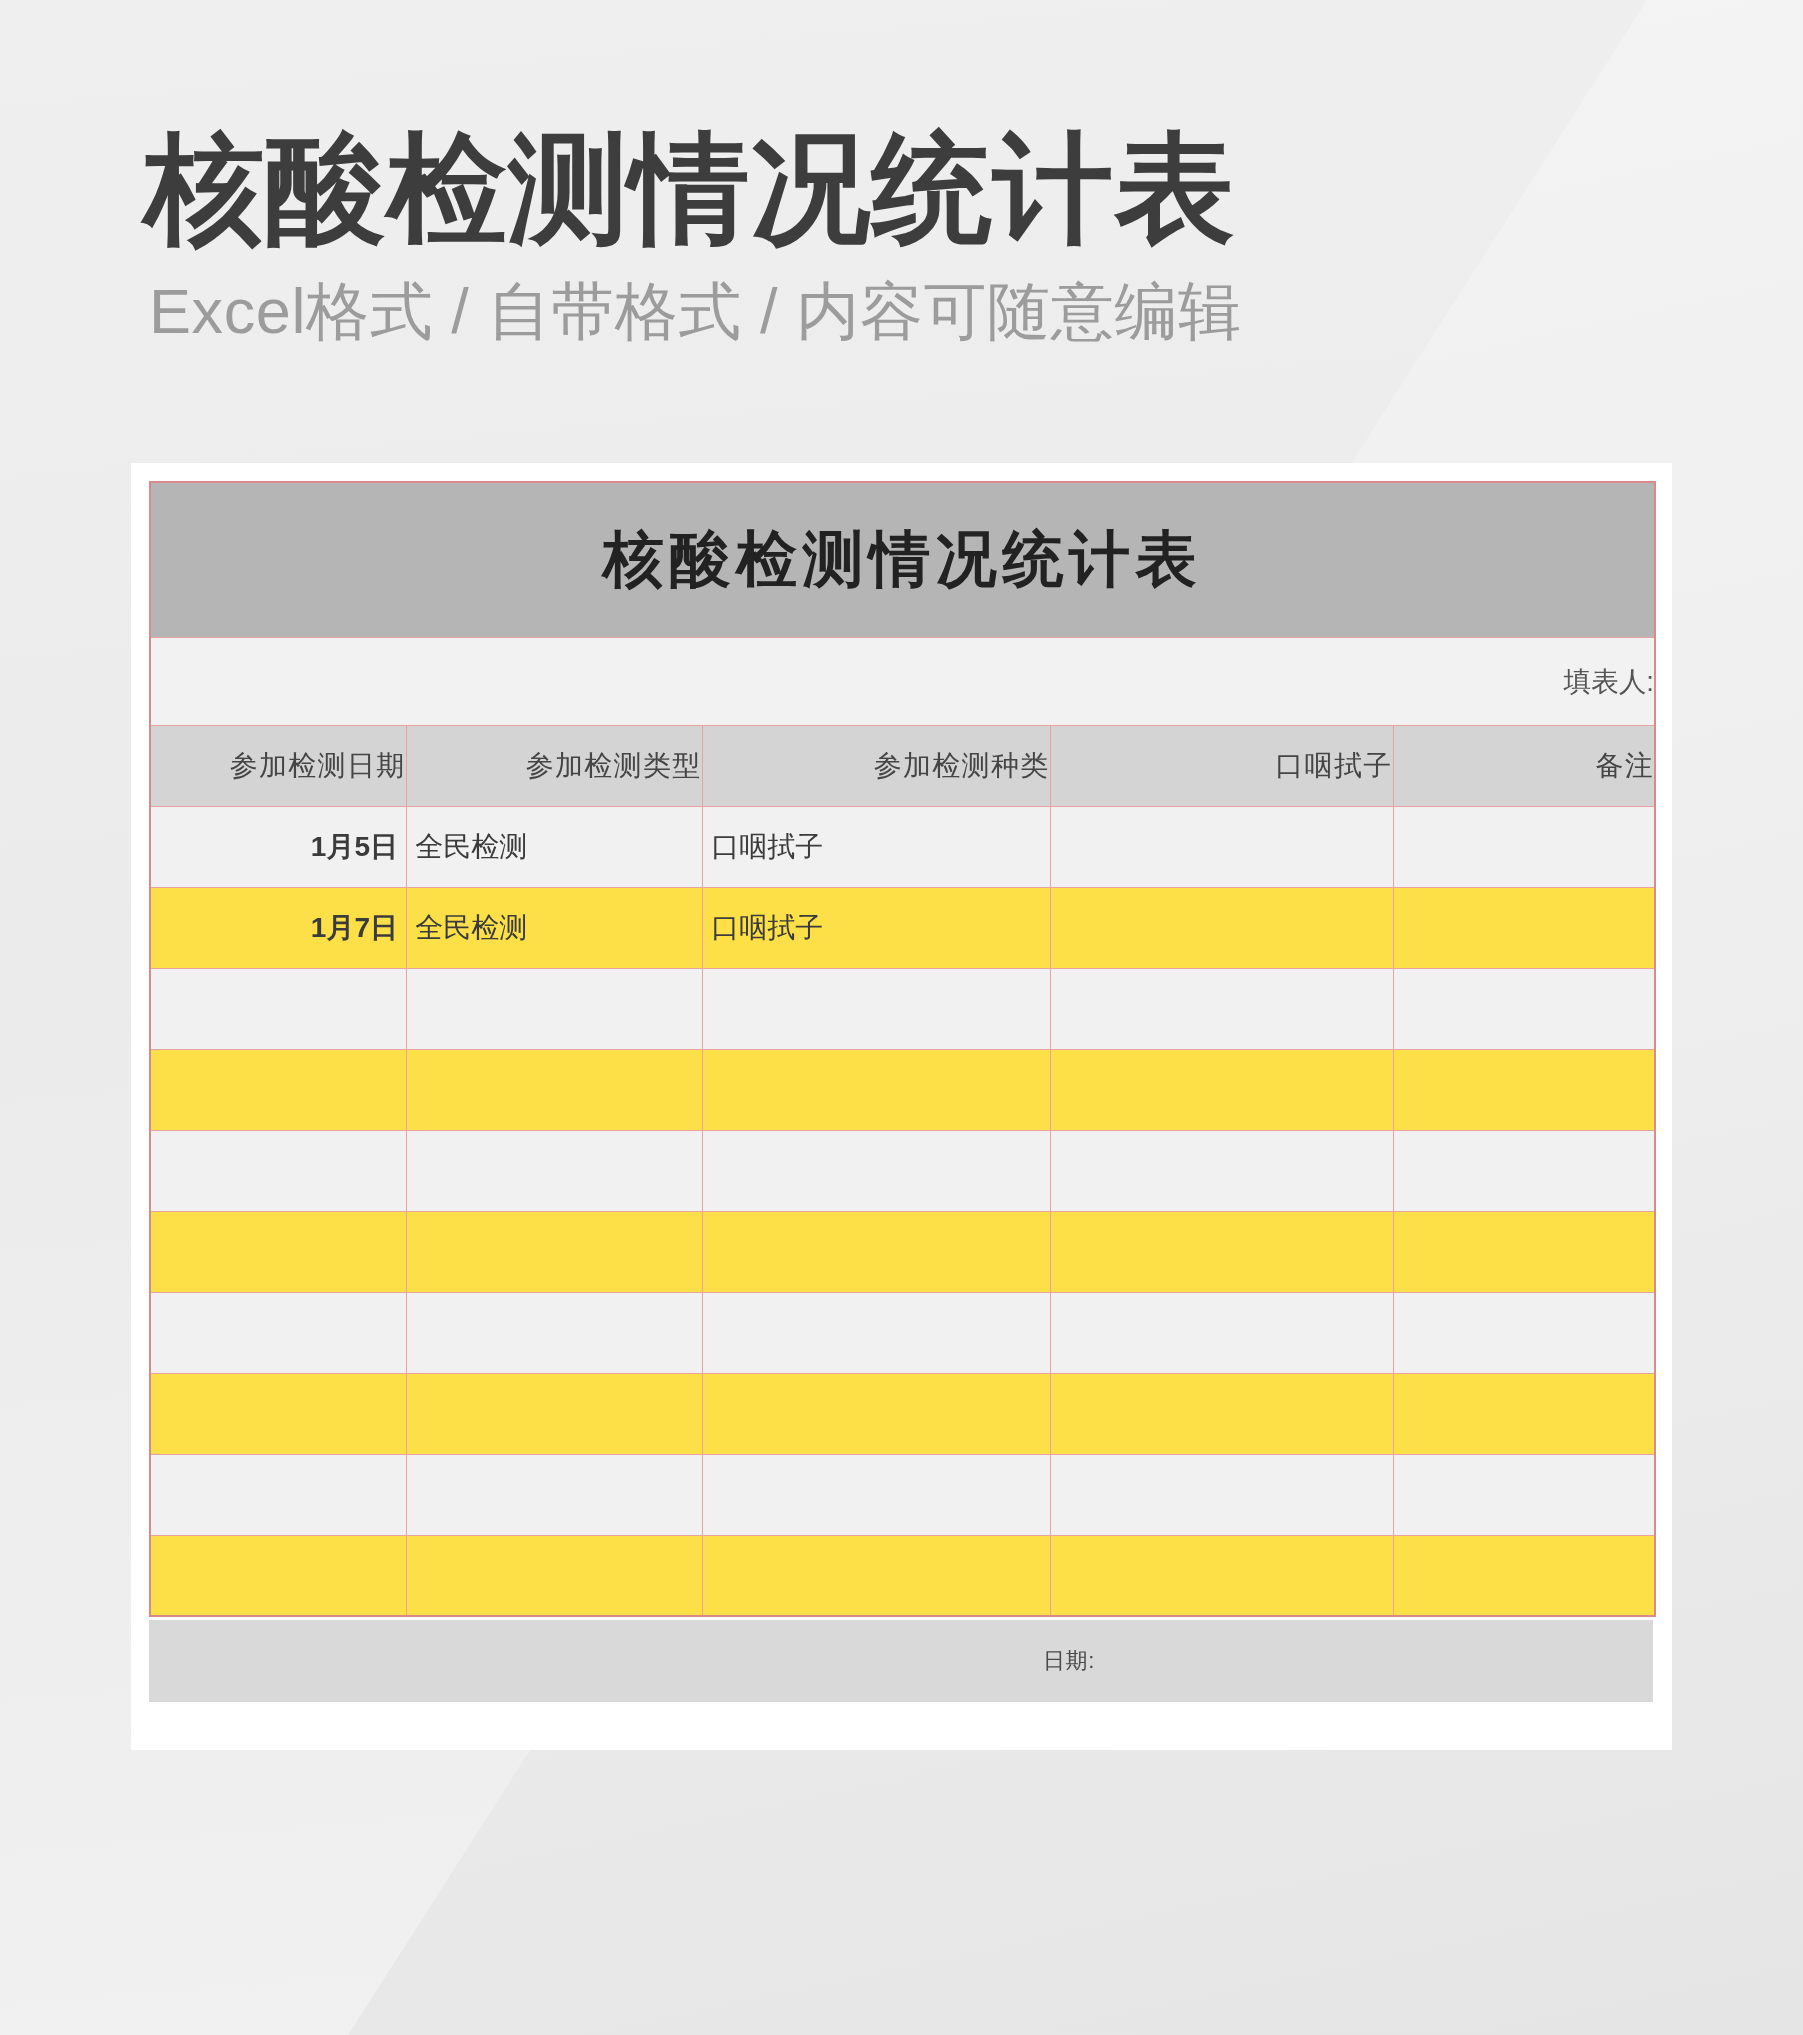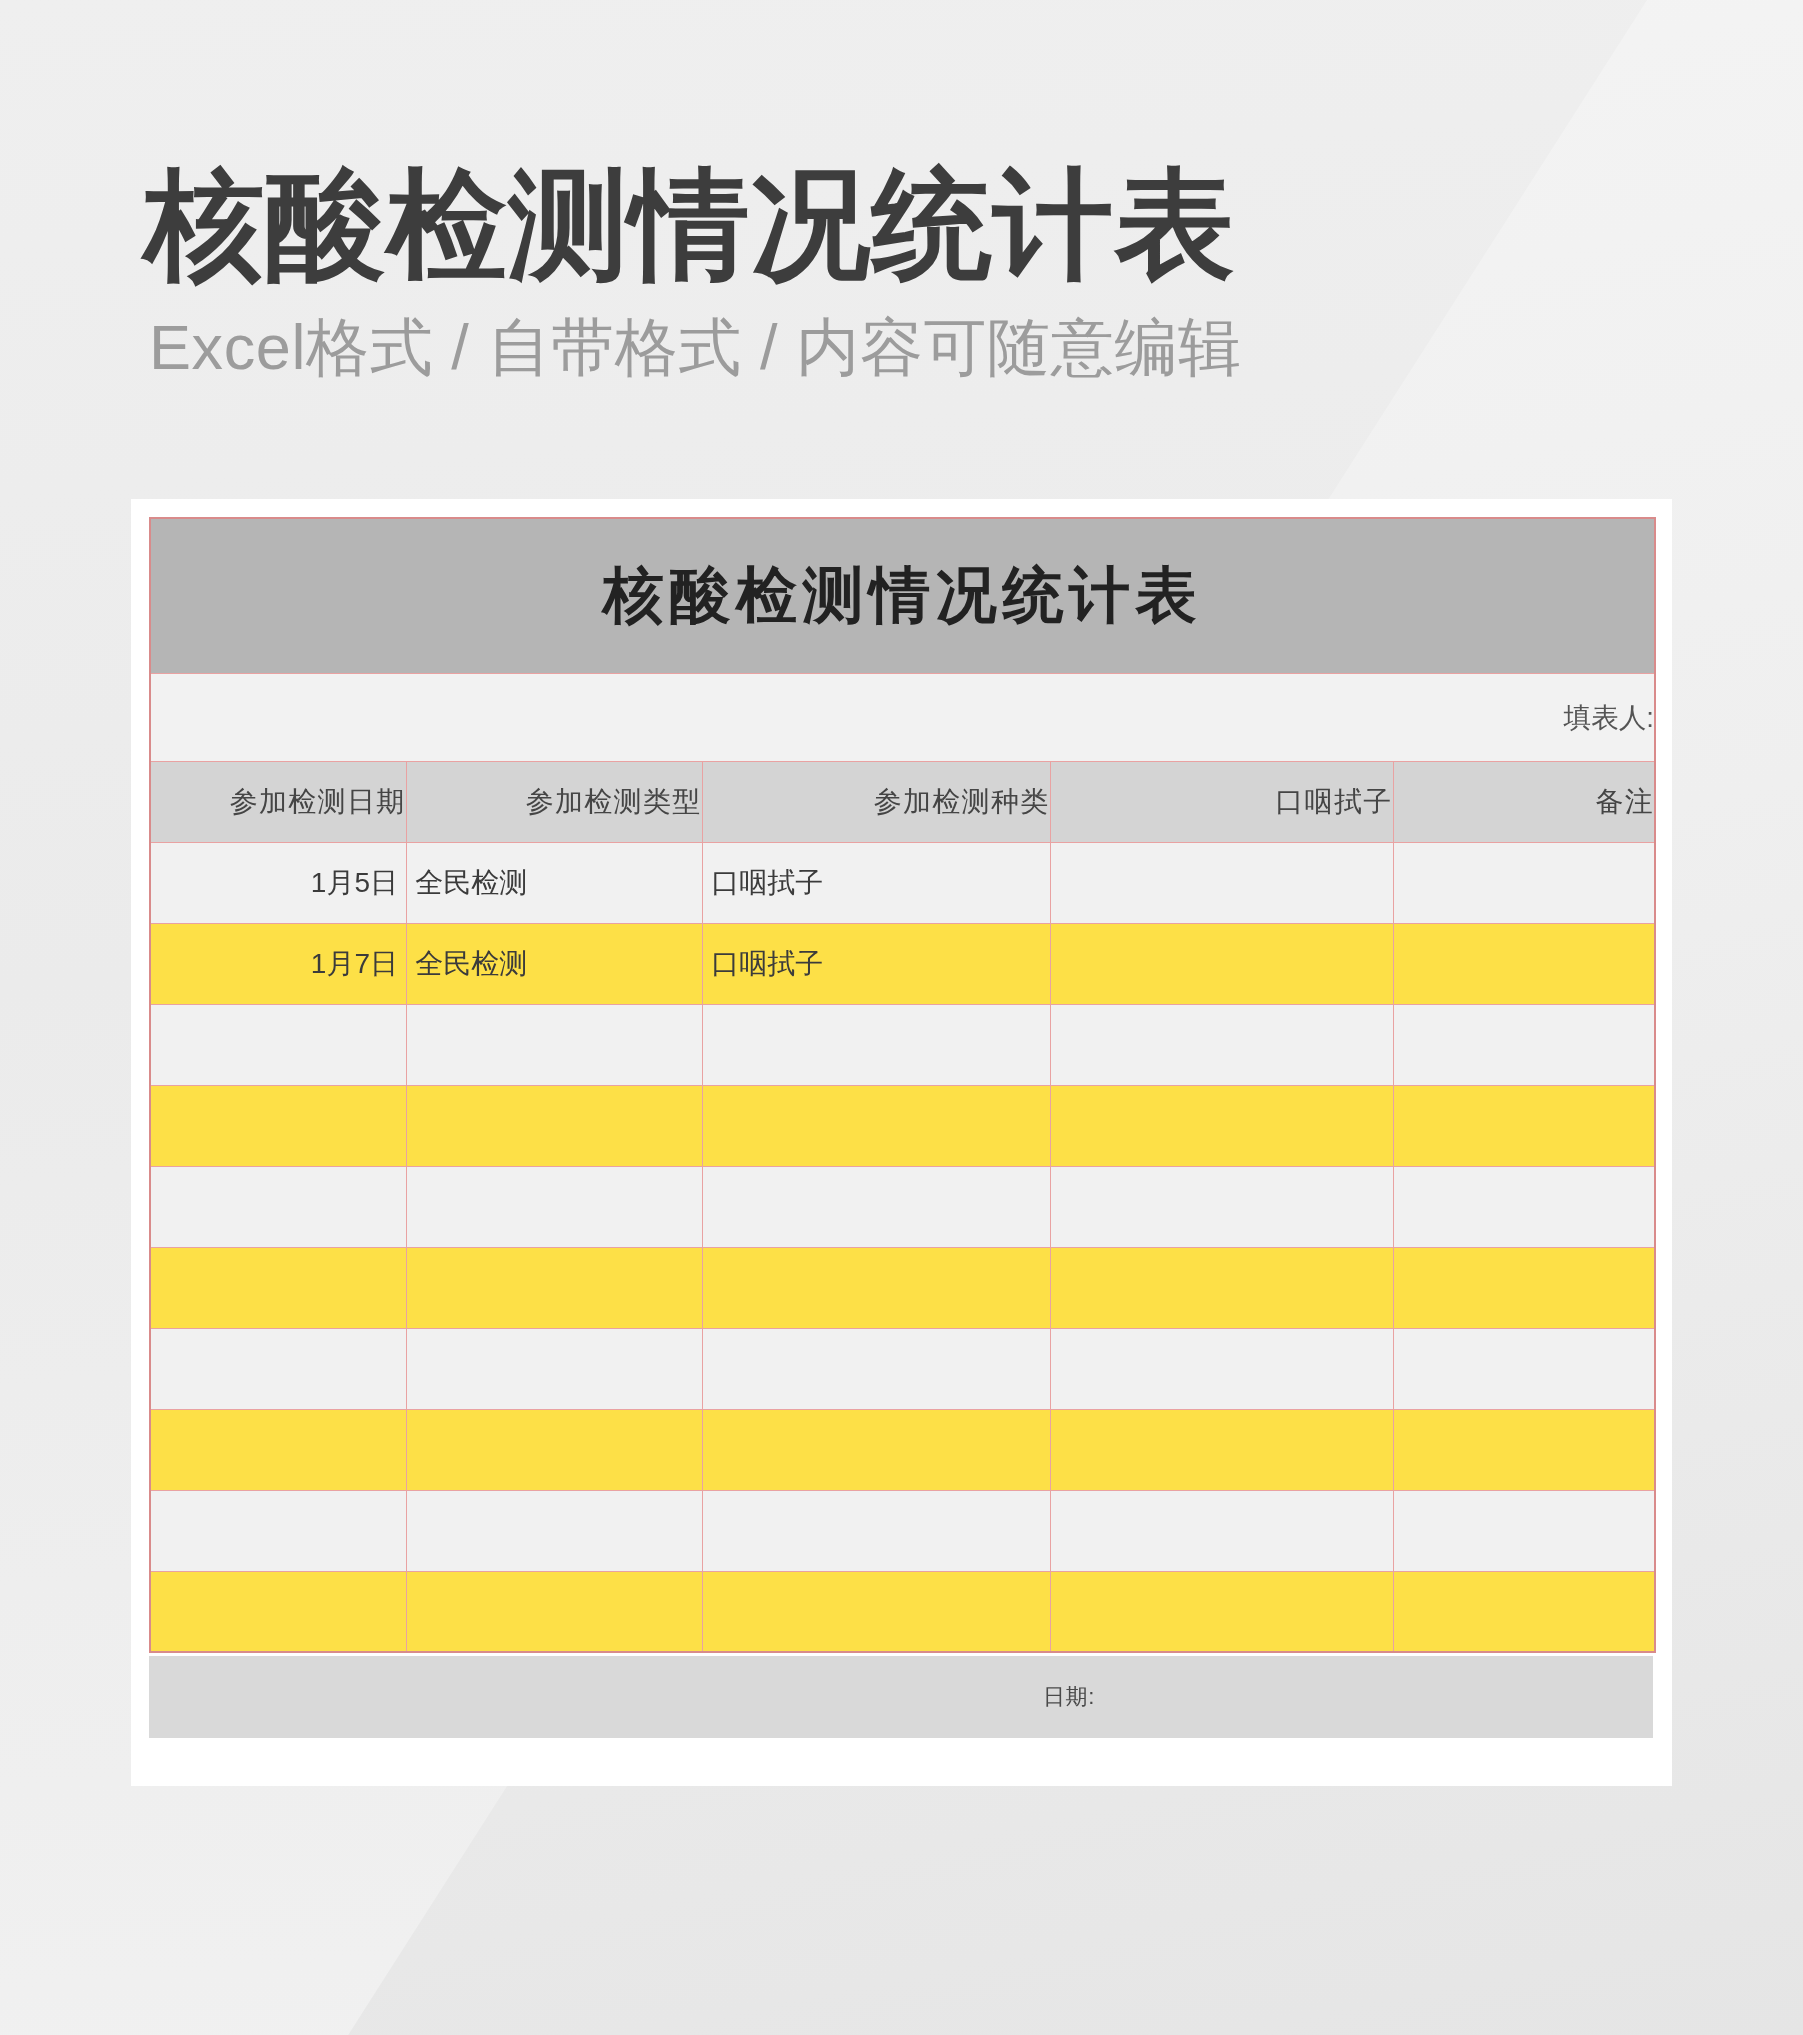--- a/index.html
+++ b/index.html
@@ -8,21 +8,21 @@
     position:relative;
     font-family:"Liberation Sans", sans-serif;
     background:linear-gradient(175deg, #efefef 0%, #ebebeb 45%, #f1f1f1 100%);
   }
   
   .bg-sheen {
     position:absolute; inset:0;
     clip-path:polygon(91.3% 0, 100% 0, 100% 100%, 19.3% 100%);
     background:linear-gradient(168deg, #f5f5f5 0%, #efefef 48%, #e5e5e5 100%);
   }
-  .page { position:absolute; inset:0;margin-top:36px; }
+  .page { position:absolute; inset:0; }
 
   .page-title {
     position:absolute; left:144px; top:128px;
     font-size:120px; line-height:1; font-weight:bold;
     color:#3d3d3d; letter-spacing:1.3px; white-space:nowrap;
   }
   .page-subtitle {
     position:absolute; left:149px; top:274px;
     font-size:63px; line-height:1.2; color:#9c9c9c;
     letter-spacing:0.6px; white-space:nowrap;
@@ -61,21 +61,21 @@
   .header-row th {
     height:81px;
     background:#d4d4d4;
     font-size:28px; font-weight:normal; color:#454545;
     text-align:right; letter-spacing:1.3px;
     border-top:5.6px double #dd8f8f;
     border-bottom:5.6px double #dd8f8f;
   }
   tbody td { height:81px; font-size:28px; color:#3b3b3b; background:#fde047; }
   tbody tr:nth-child(odd) td { background:#f1f1f1; }
-  tbody td.col1 { text-align:right; padding-right:7.5px; }
+  tbody td.col1 { text-align:right; padding-right:7.5px;font-weight:bold; }
   tbody td.col2, tbody td.col3 { text-align:left; padding-left:8.8px;font-family:Liberation Serif, serif; }
   tbody td.col4, tbody td.col5 { text-align:center; }
 
   .sheet-footer {
     width:1504px; height:82px; margin-top:2.5px;
     background:#d9d9d9;
     display:flex; align-items:center;
   }
   .sheet-footer .footer-label {
     margin-left:894px;

